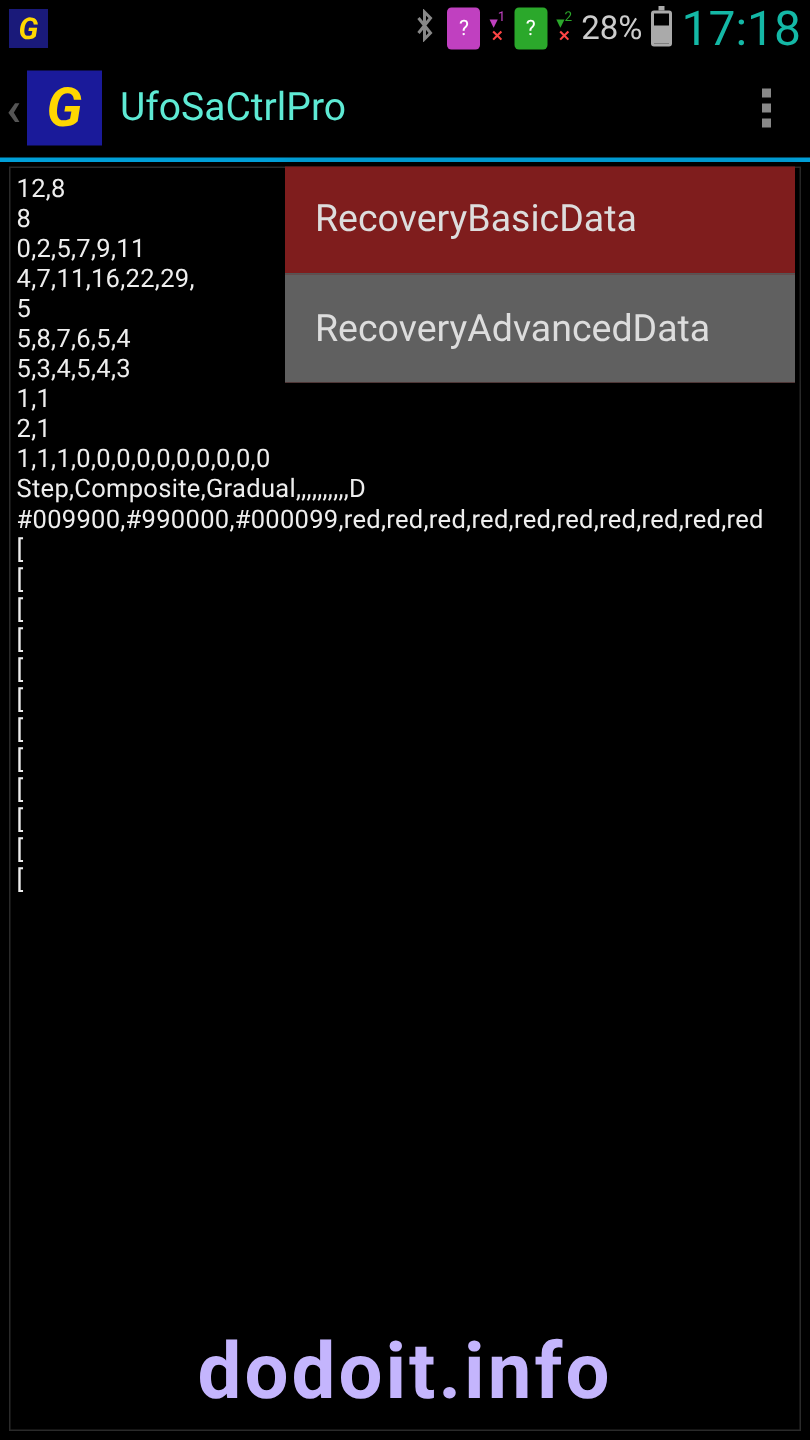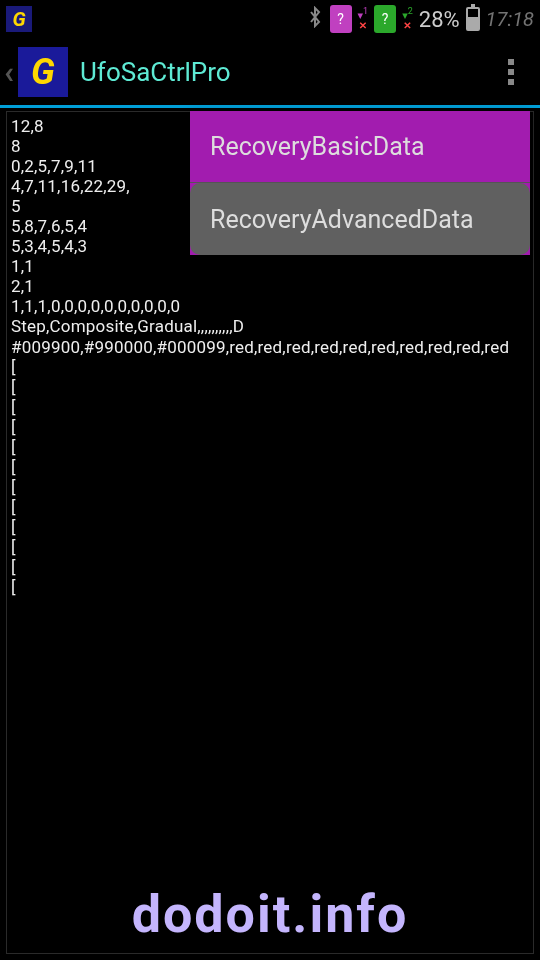--- a/index.html
+++ b/index.html
@@ -117,23 +117,22 @@
       content: "";
       position: absolute;
       bottom: 0;
       left: 0;
       right: 0;
       height: 60%;
       background: #aaa;
     }
     
     .clock {
-      color: #737373;
-      font-size: 20px;
-      font-style: italic;
+      color: #14b8a6;
+      font-size: 32px;
     }
     
     
     .action-bar {
       height: 70px;
       background: #000;
       display: flex;
       align-items: center;
       padding: 0 4px;
       border-bottom: 3px solid #009fd8;
@@ -203,21 +202,21 @@
       font-family: Roboto, Arial, sans-serif;
       letter-spacing: 0.2px;
     }
     
     
     .popup-menu {
       position: absolute;
       top: 111px;
       right: 10px;
       width: 340px;
-      background: #a21caf;
+      background: #7f1d1d;
       border-radius: 0;
       box-shadow: 0 3px 10px rgba(0,0,0,0.5);
       z-index: 10;
     }
     
     .popup-item {
       height: 72px;
       display: flex;
       align-items: center;
       padding: 0 20px;
@@ -226,21 +225,20 @@
       border-bottom: 1px solid #555;
     }
     
     .popup-item.highlighted {
       background: #606060;
       border-bottom: none;
     }
     
     .popup-item:last-child {
       border-bottom: none;
-      border-radius: 10px;
     }
     
     
     .watermark {
       position: absolute;
       bottom: 8px;
       left: 50%;
       transform: translateX(-50%);
       color: #c4b5fd;
       font-size: 52px;

